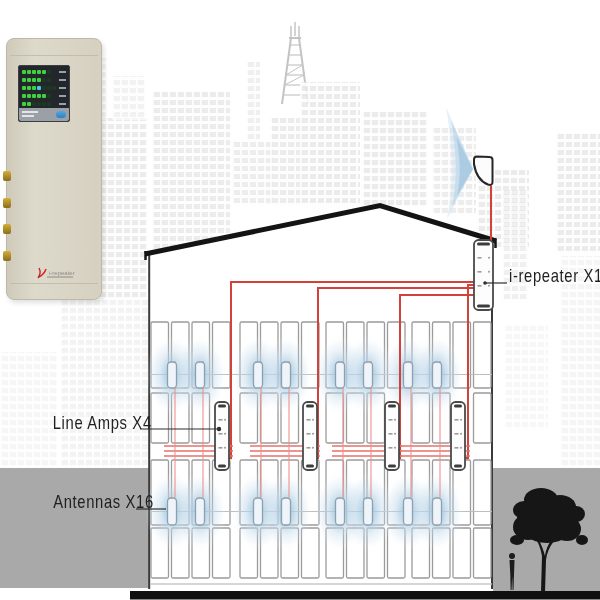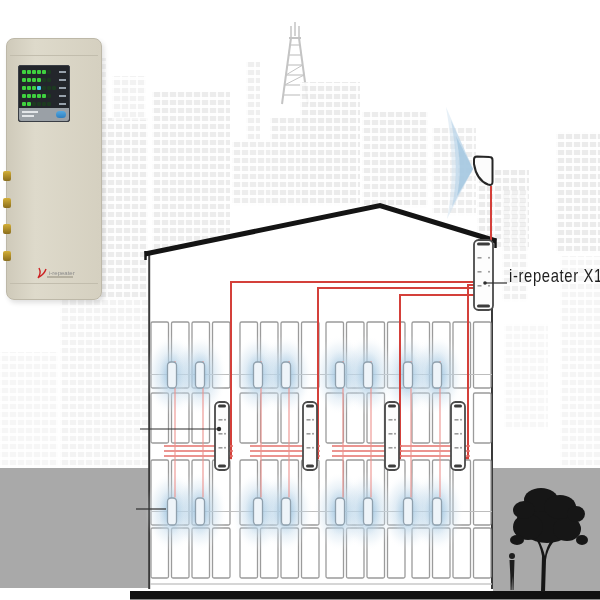--- a/index.html
+++ b/index.html
@@ -441,17 +441,23 @@
     <div class="terminal" style="top:212px"></div>
     <div id="devlogo">
       <svg width="10" height="12" viewBox="0 0 10 12">
         <path d="M1,11 C4,7 3,3 2,1 M2,10 C6,8 8,5 9,2" stroke="#cc2222" stroke-width="1.4" fill="none"></path>
       </svg>
       <span>i-repeater</span>
       <div class="sub"></div>
     </div>
   </div>
 
+  <div class="lbl lbl-right" style="left:28px;top:413px;width:112px">
+    <span class="cond">Line Amps X4</span>
+  </div>
+  <div class="lbl lbl-right" style="left:28px;top:492px;width:108px">
+    <span class="cond">Antennas X16</span>
+  </div>
   <div class="lbl" style="left:509px;top:266px">
     <span class="cond">i-repeater X1</span>
   </div>
 
 </div>
 
 </body></html>

